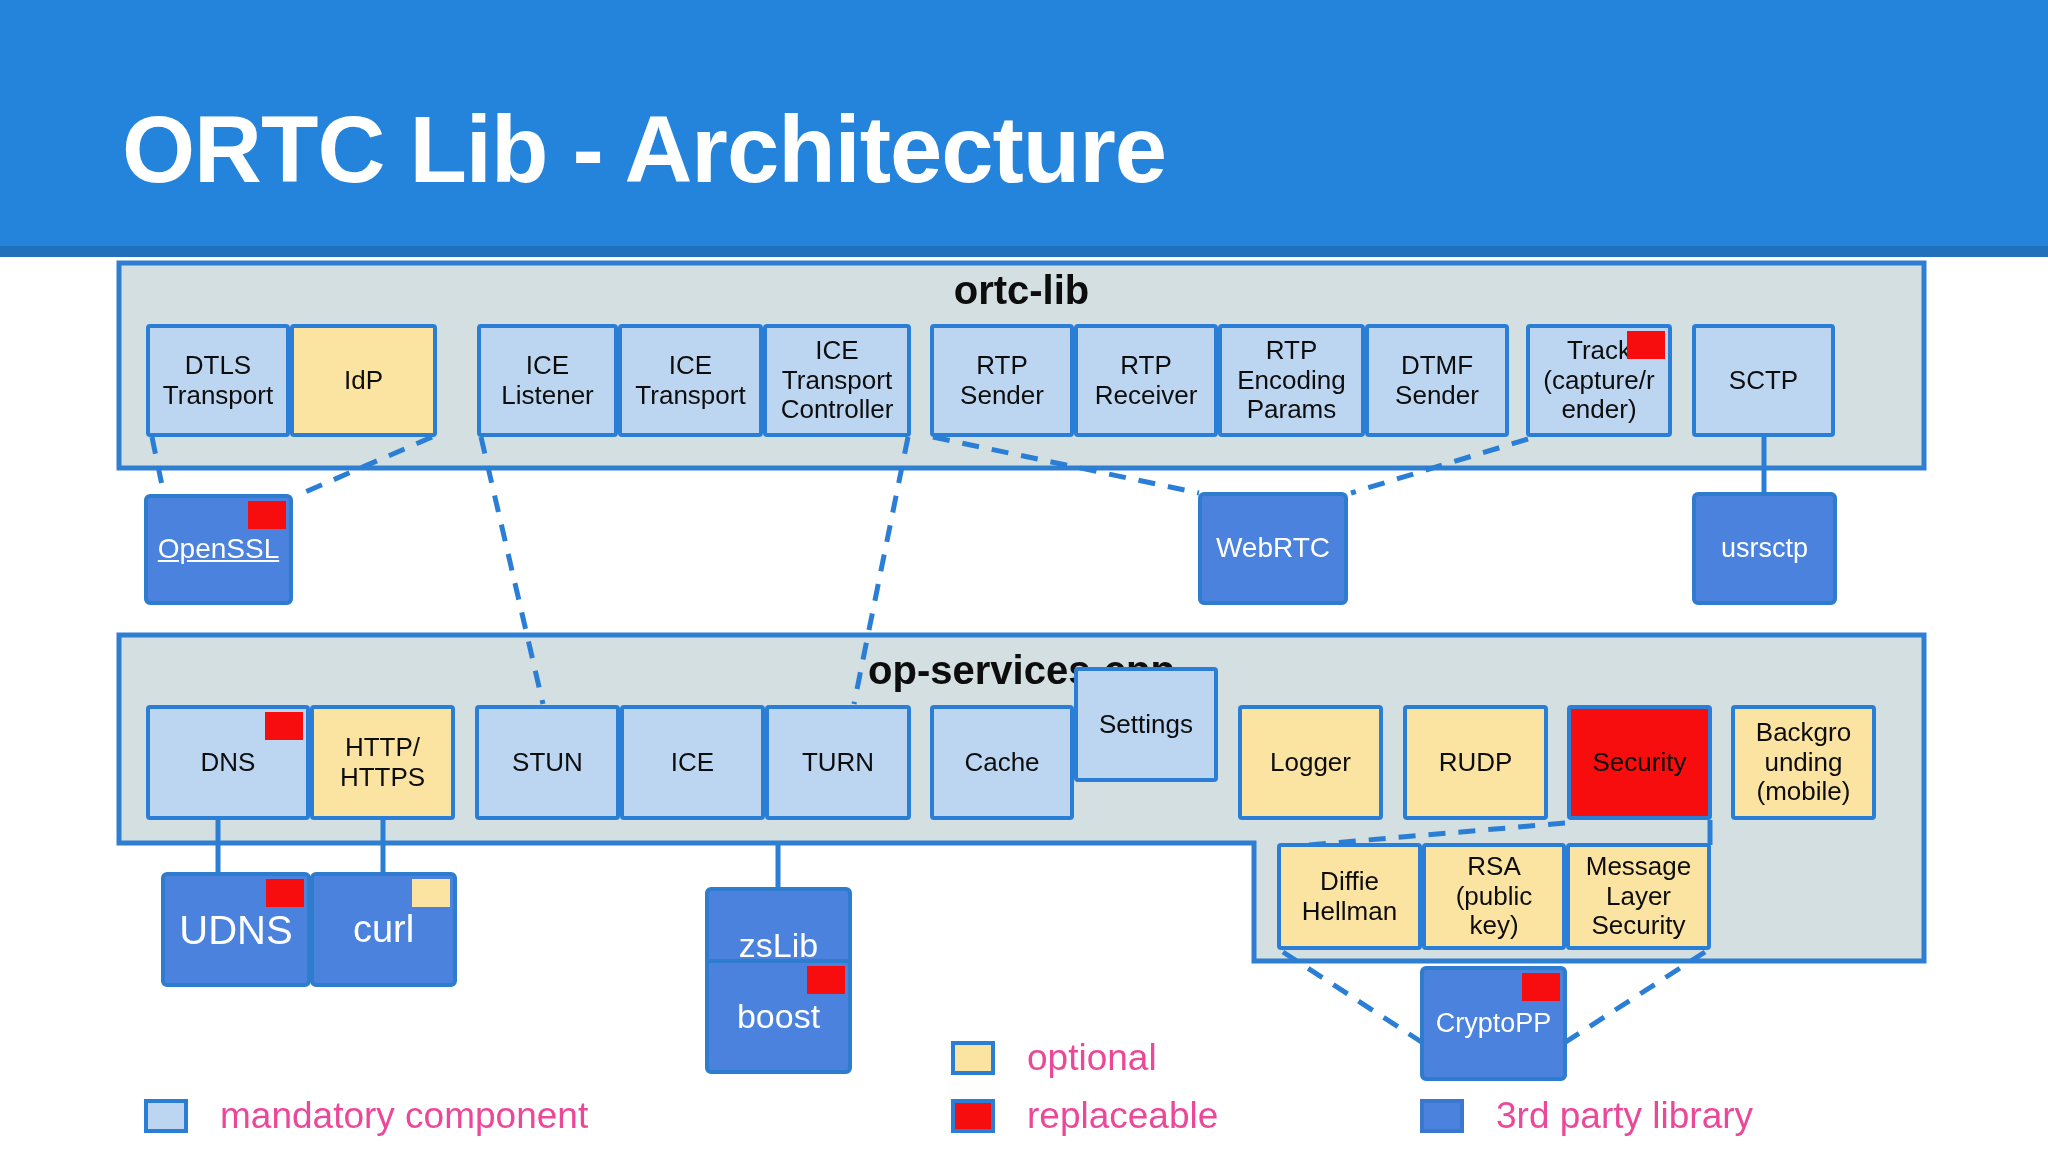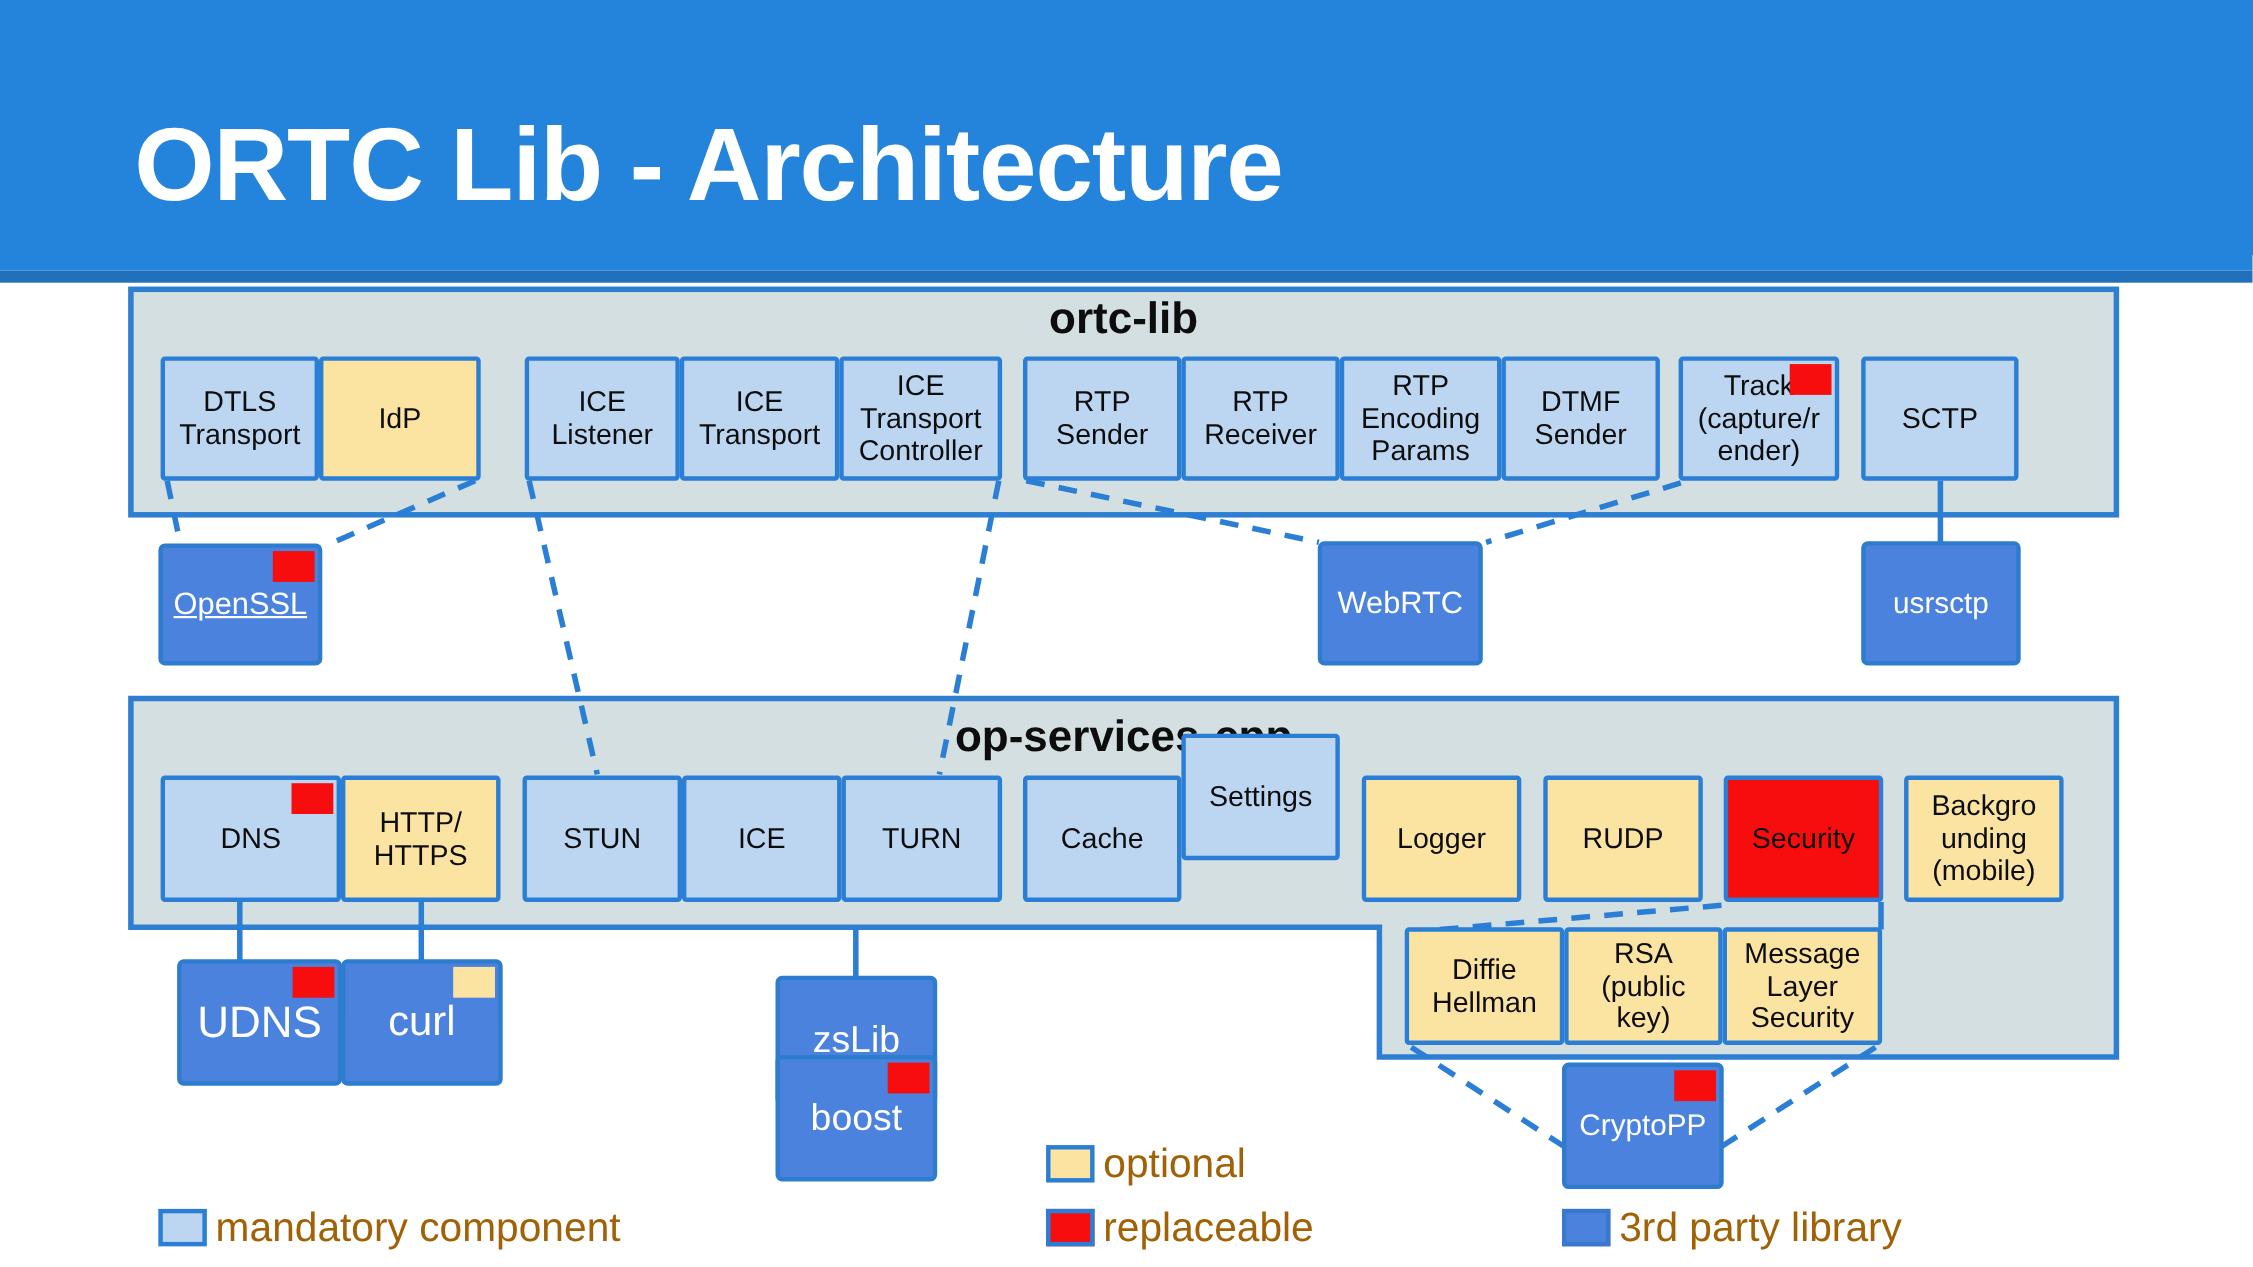--- a/index.html
+++ b/index.html
@@ -18,22 +18,22 @@
        display:flex;align-items:center;justify-content:center;text-align:center;
        font-size:26px;line-height:1.15;color:#0d0d0d;}
   .box span{white-space:pre-line;}
   .box.mandatory{background:#BCD6F2;}
   .box.optional{background:#FBE3A2;}
   .box.replaceable{background:#F70D0D;}
   .box.lib{background:#4A82DD;border-color:#2E7CCE;border-radius:6px;color:#ffffff;}
   .corner{position:absolute;top:3px;right:3px;width:38px;height:28px;}
   .corner.red{background:#F70D0D;}
   .corner.yellow{background:#FBE3A2;}
-  .legend-item{position:absolute;display:flex;align-items:center;gap:8px;
-               font-size:37px;color:#a16207;height:44px;}
+  .legend-item{position:absolute;display:flex;align-items:center;gap:32px;
+               font-size:37px;color:#ec4899;height:44px;}
   .sw{width:44px;height:34px;box-sizing:border-box;border:4px solid #2B7ED5;flex:0 0 auto;}
   .sw-mandatory{background:#BCD6F2;}
   .sw-optional{background:#FBE3A2;}
   .sw-replaceable{background:#F70D0D;}
   .sw-third{background:#4A82DD;border-color:#3A78D0;}
 </style>
 </head>
 <body>
 
 <div class="stage">

